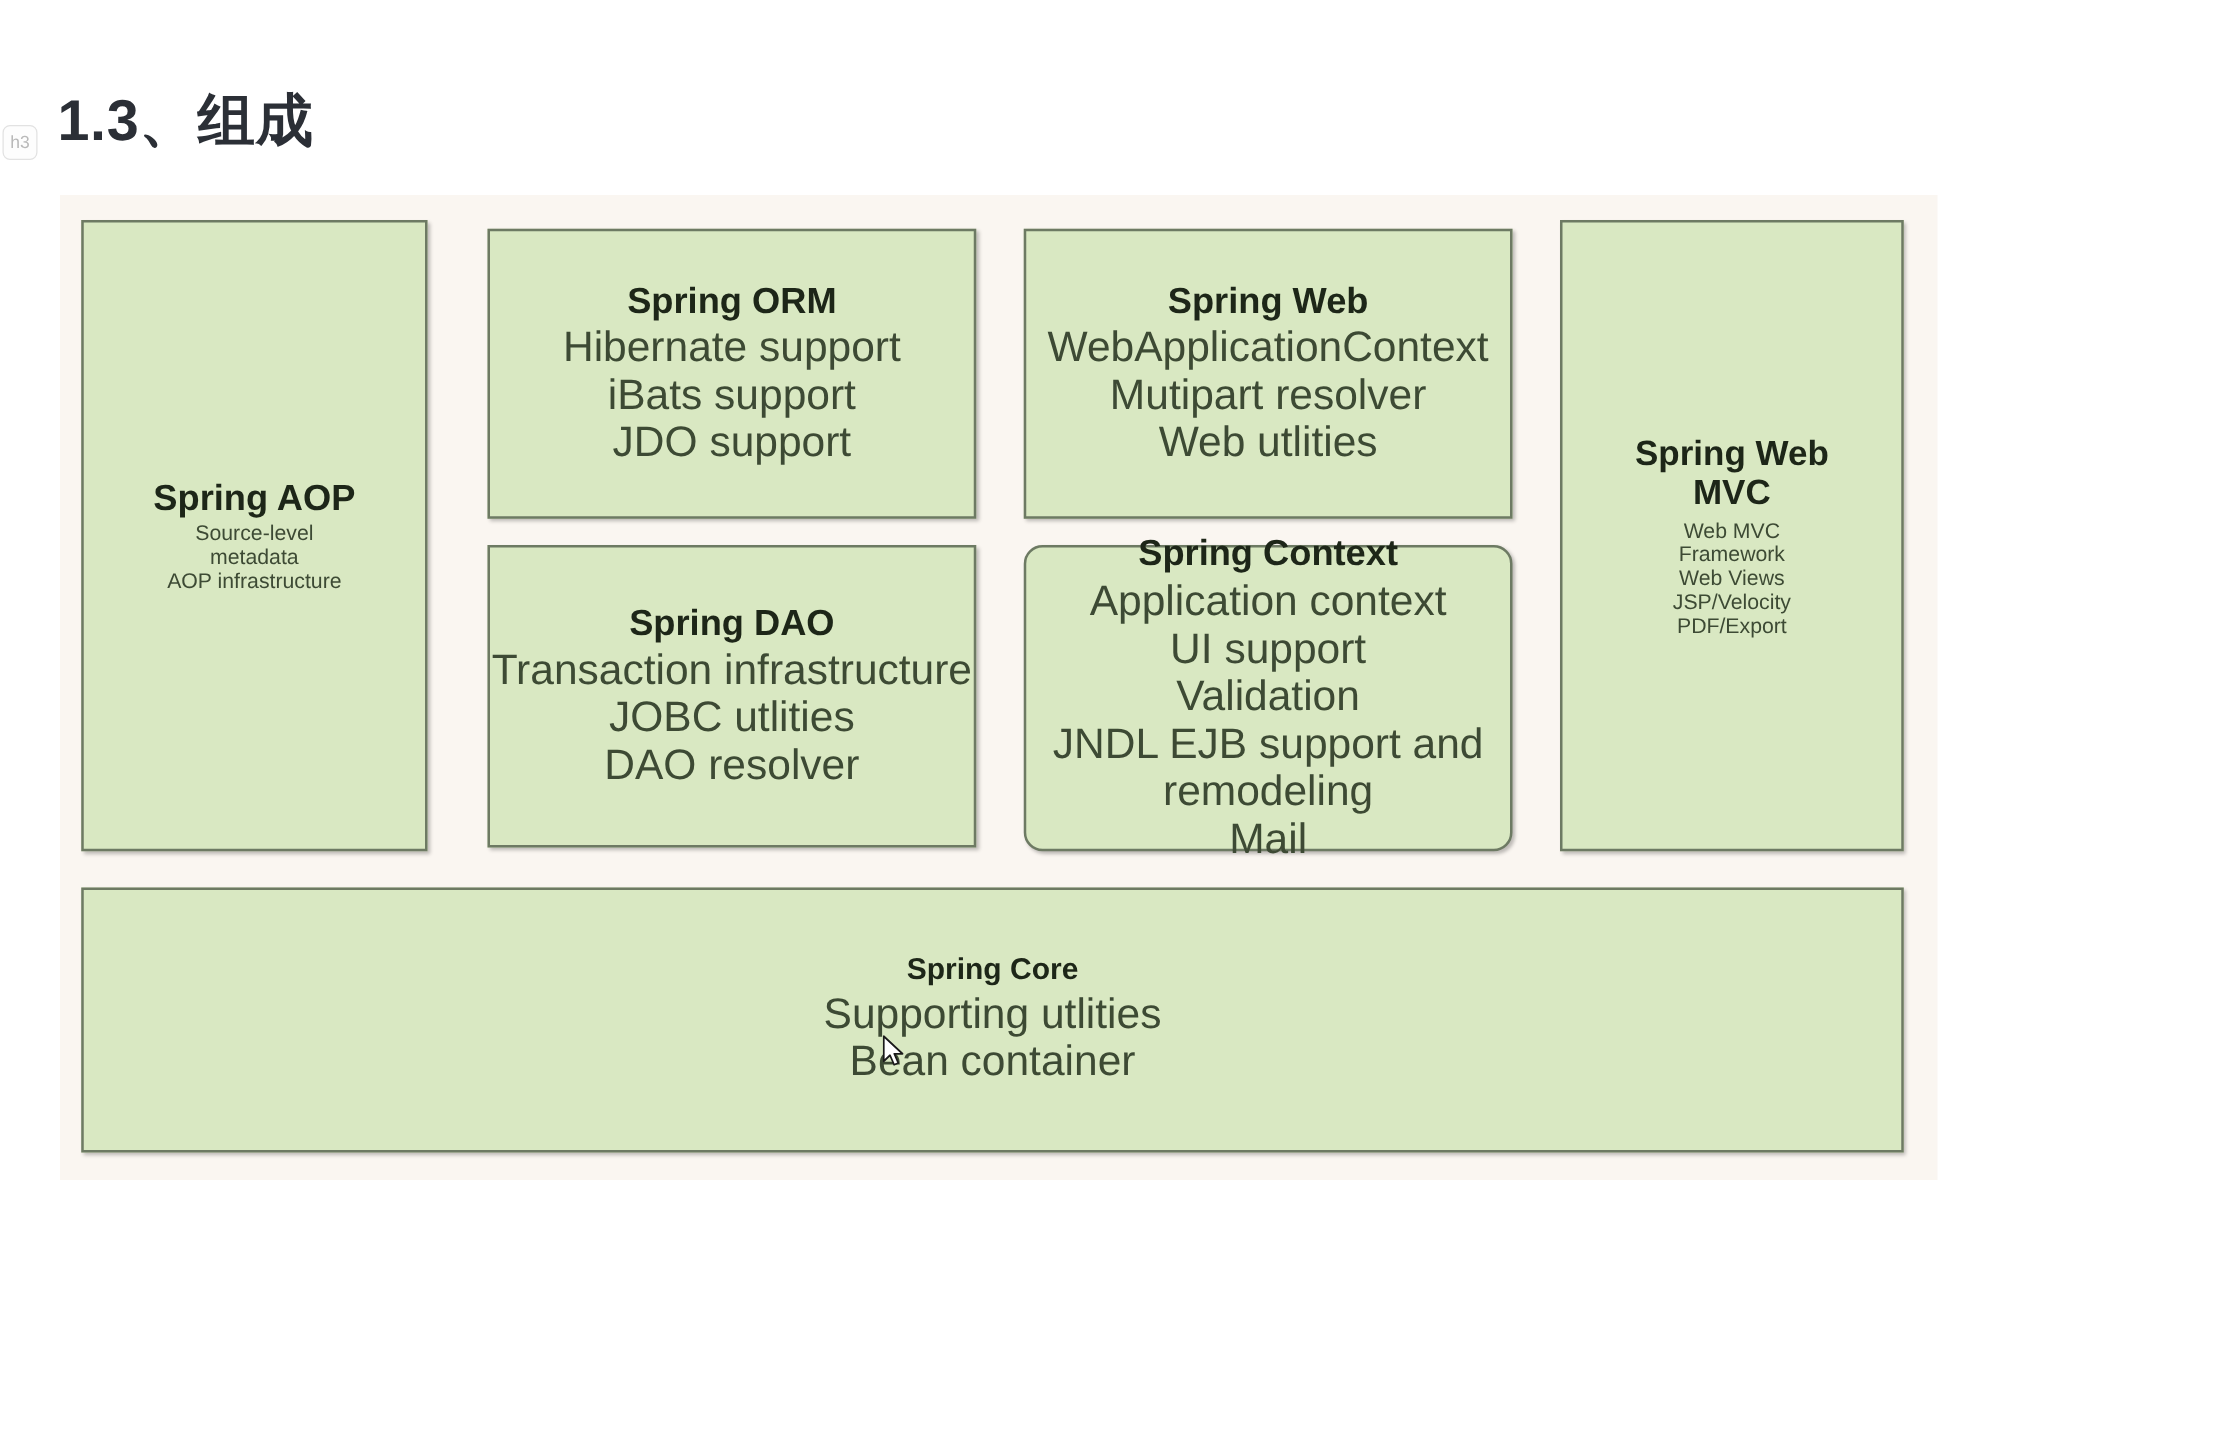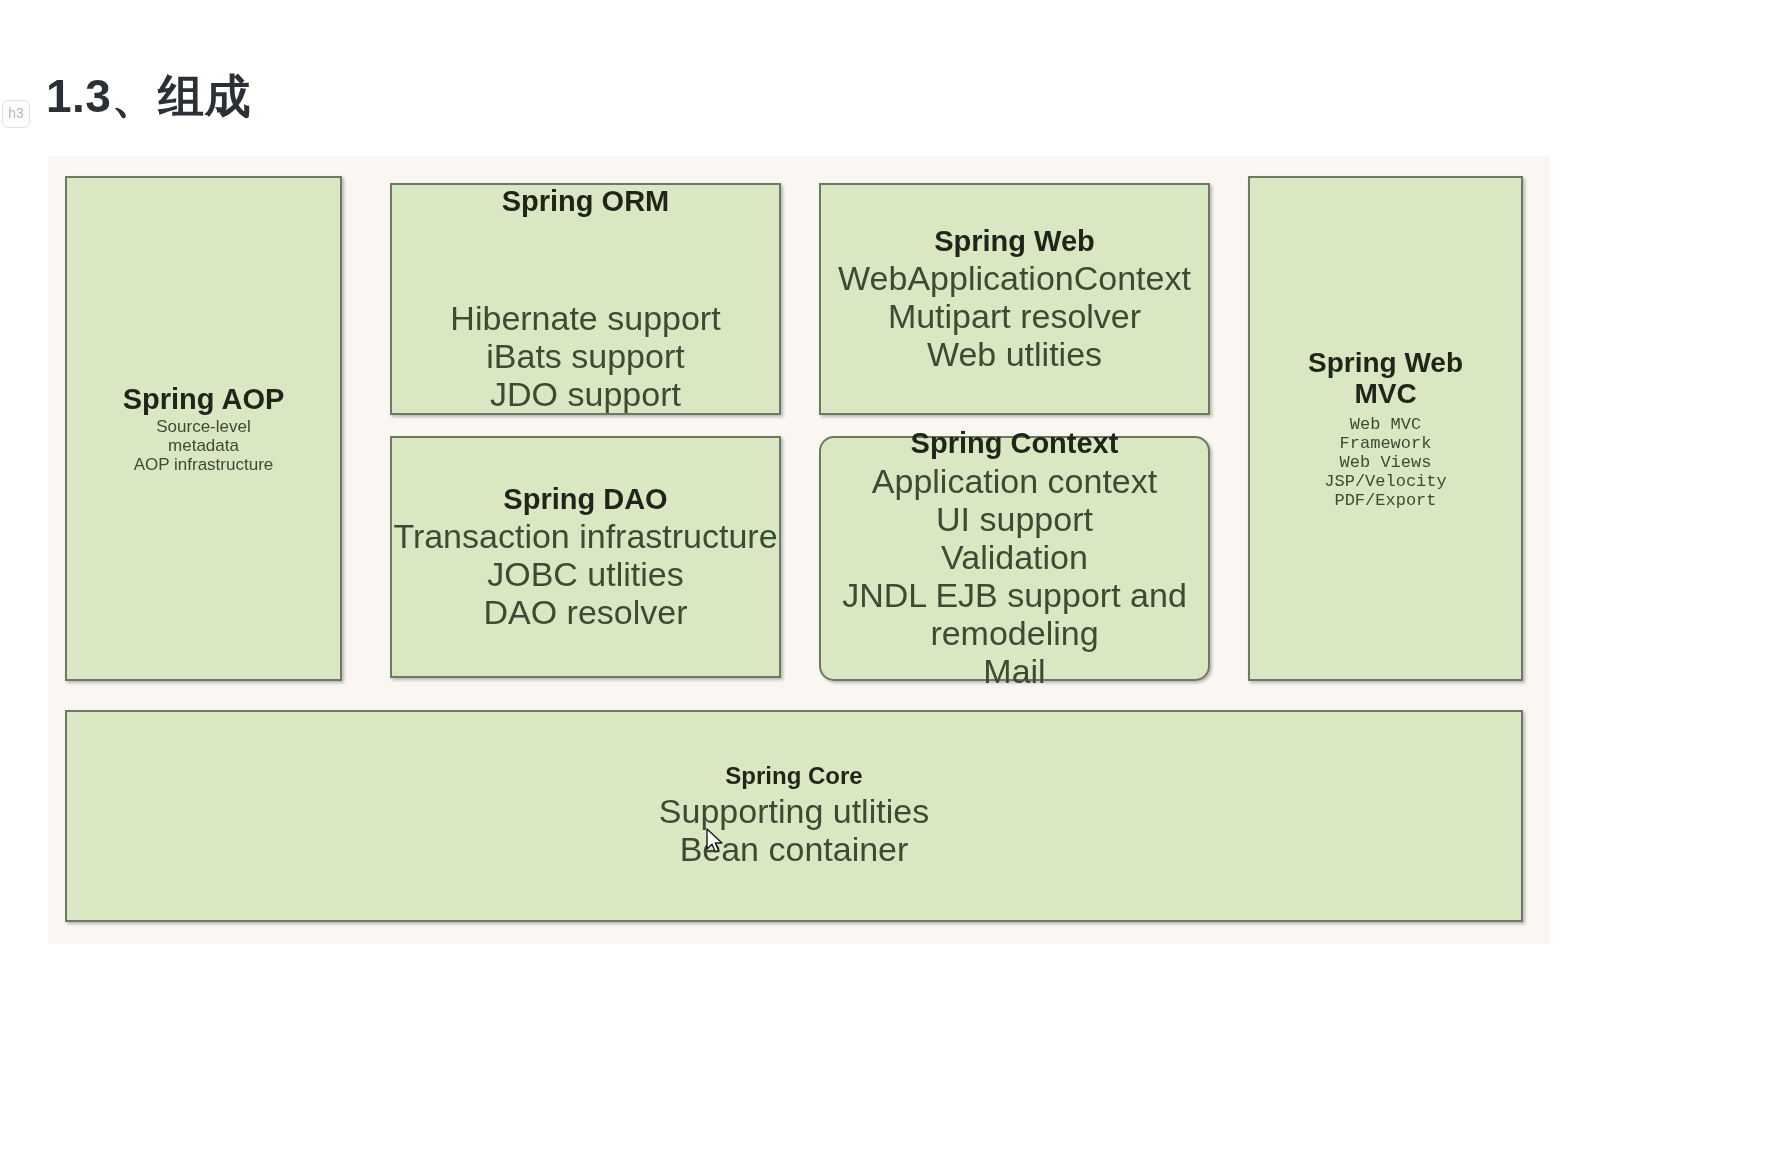--- a/index.html
+++ b/index.html
@@ -85,30 +85,30 @@
     line-height: 1.12;
     color: #3a463222;
     color: #3d4a34;
   }
   .box .lines div {
     white-space: nowrap;
   }
 
   
   #box-aop      { left: 17px;   top: 20px;  width: 277px; height: 505px; }
-  #box-orm      { left: 342px;  top: 27px;  width: 391px; height: 232px; justify-content: space-between; }
+  #box-orm      { left: 342px;  top: 27px;  width: 391px; height: 232px; }
   #box-dao      { left: 342px;  top: 280px; width: 391px; height: 242px; }
   #box-web      { left: 771px;  top: 27px;  width: 391px; height: 232px; }
   #box-context  { left: 771px;  top: 280px; width: 391px; height: 245px; border-radius: 15px; }
   #box-mvc      { left: 1200px; top: 20px;  width: 275px; height: 505px; }
   #box-core     { left: 17px;   top: 554px; width: 1458px; height: 212px; }
 
   #box-aop .lines, #box-mvc .lines { font-size: 17px; }
   #box-mvc .title { font-size: 28px; }
-  #box-mvc .lines { margin-top: 4px; font-family: Liberation Mono, monospace; }
+  #box-mvc .lines { margin-top: 4px; }
   #box-core .title { font-size: 24px; }
 
   
   .cursor {
     position: absolute;
     left: 706px;
     top: 828px;
     width: 20px;
     height: 28px;
     pointer-events: none;

